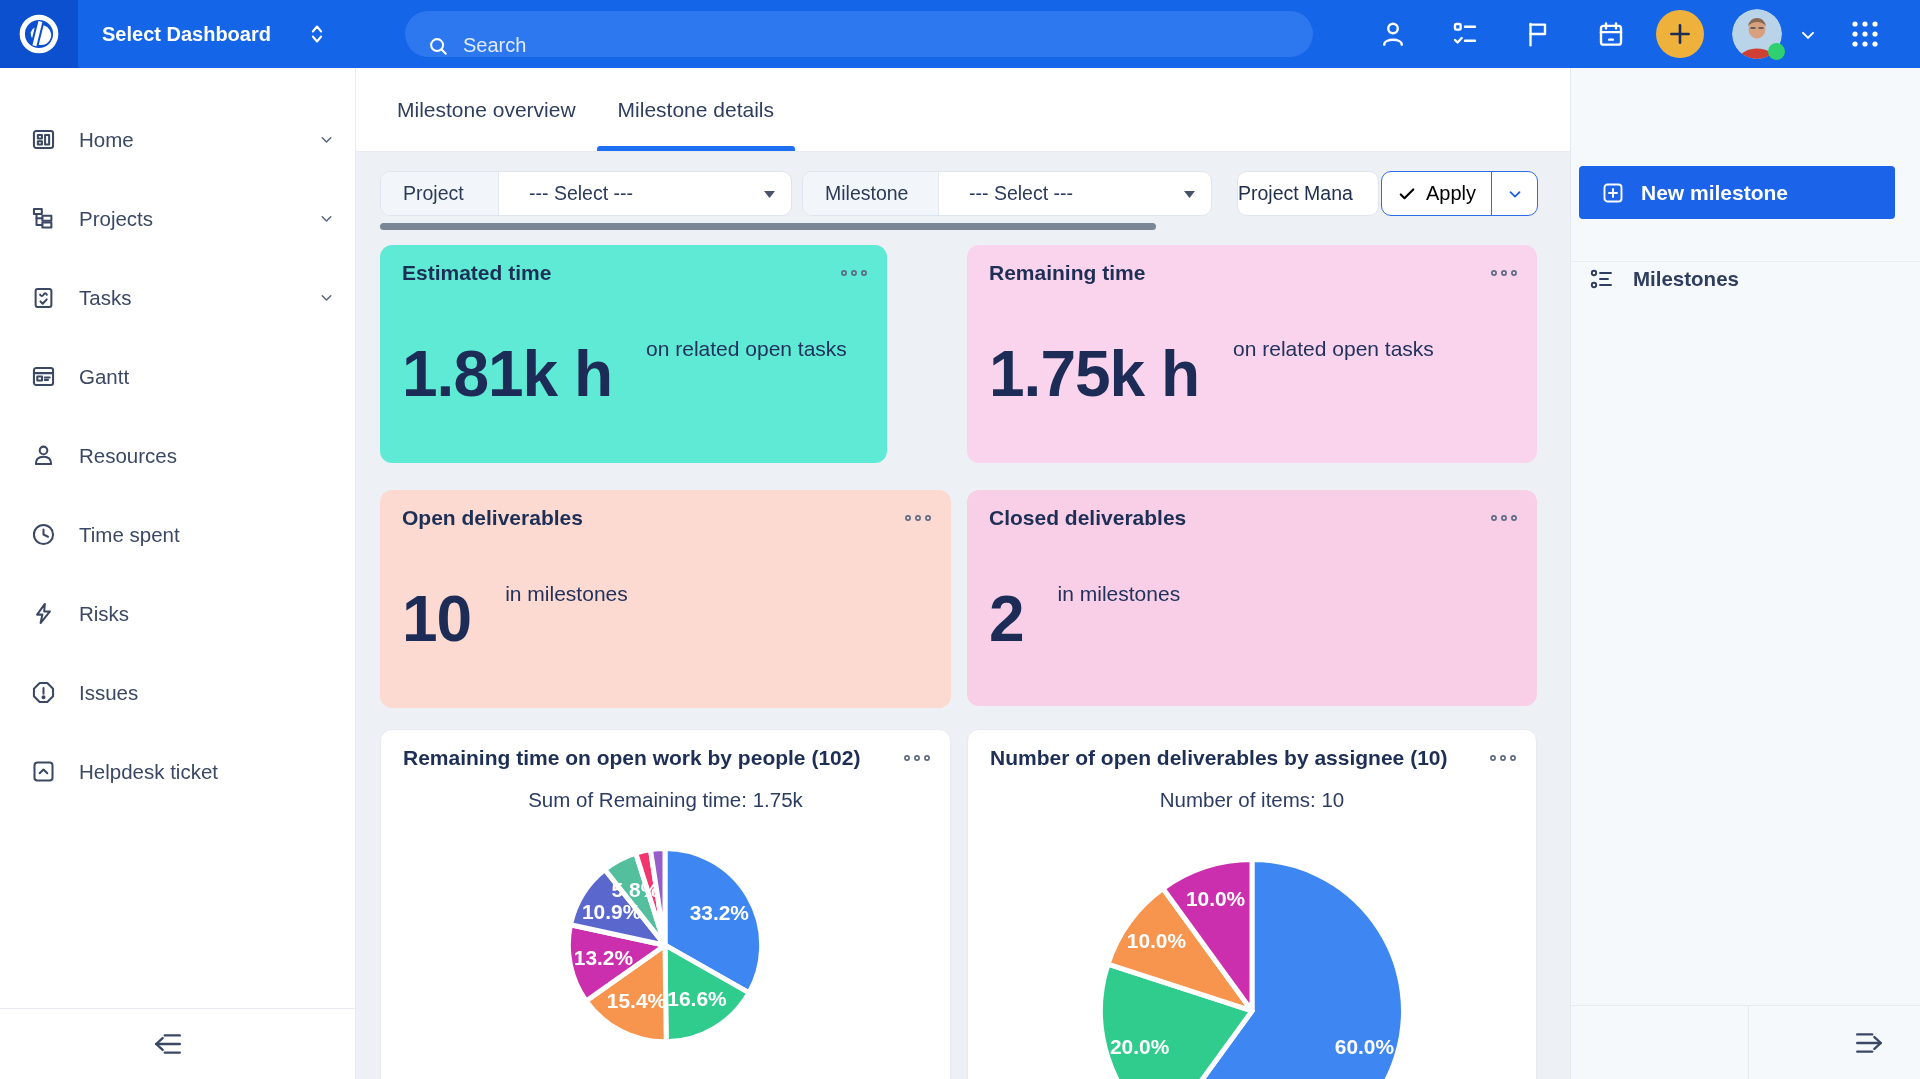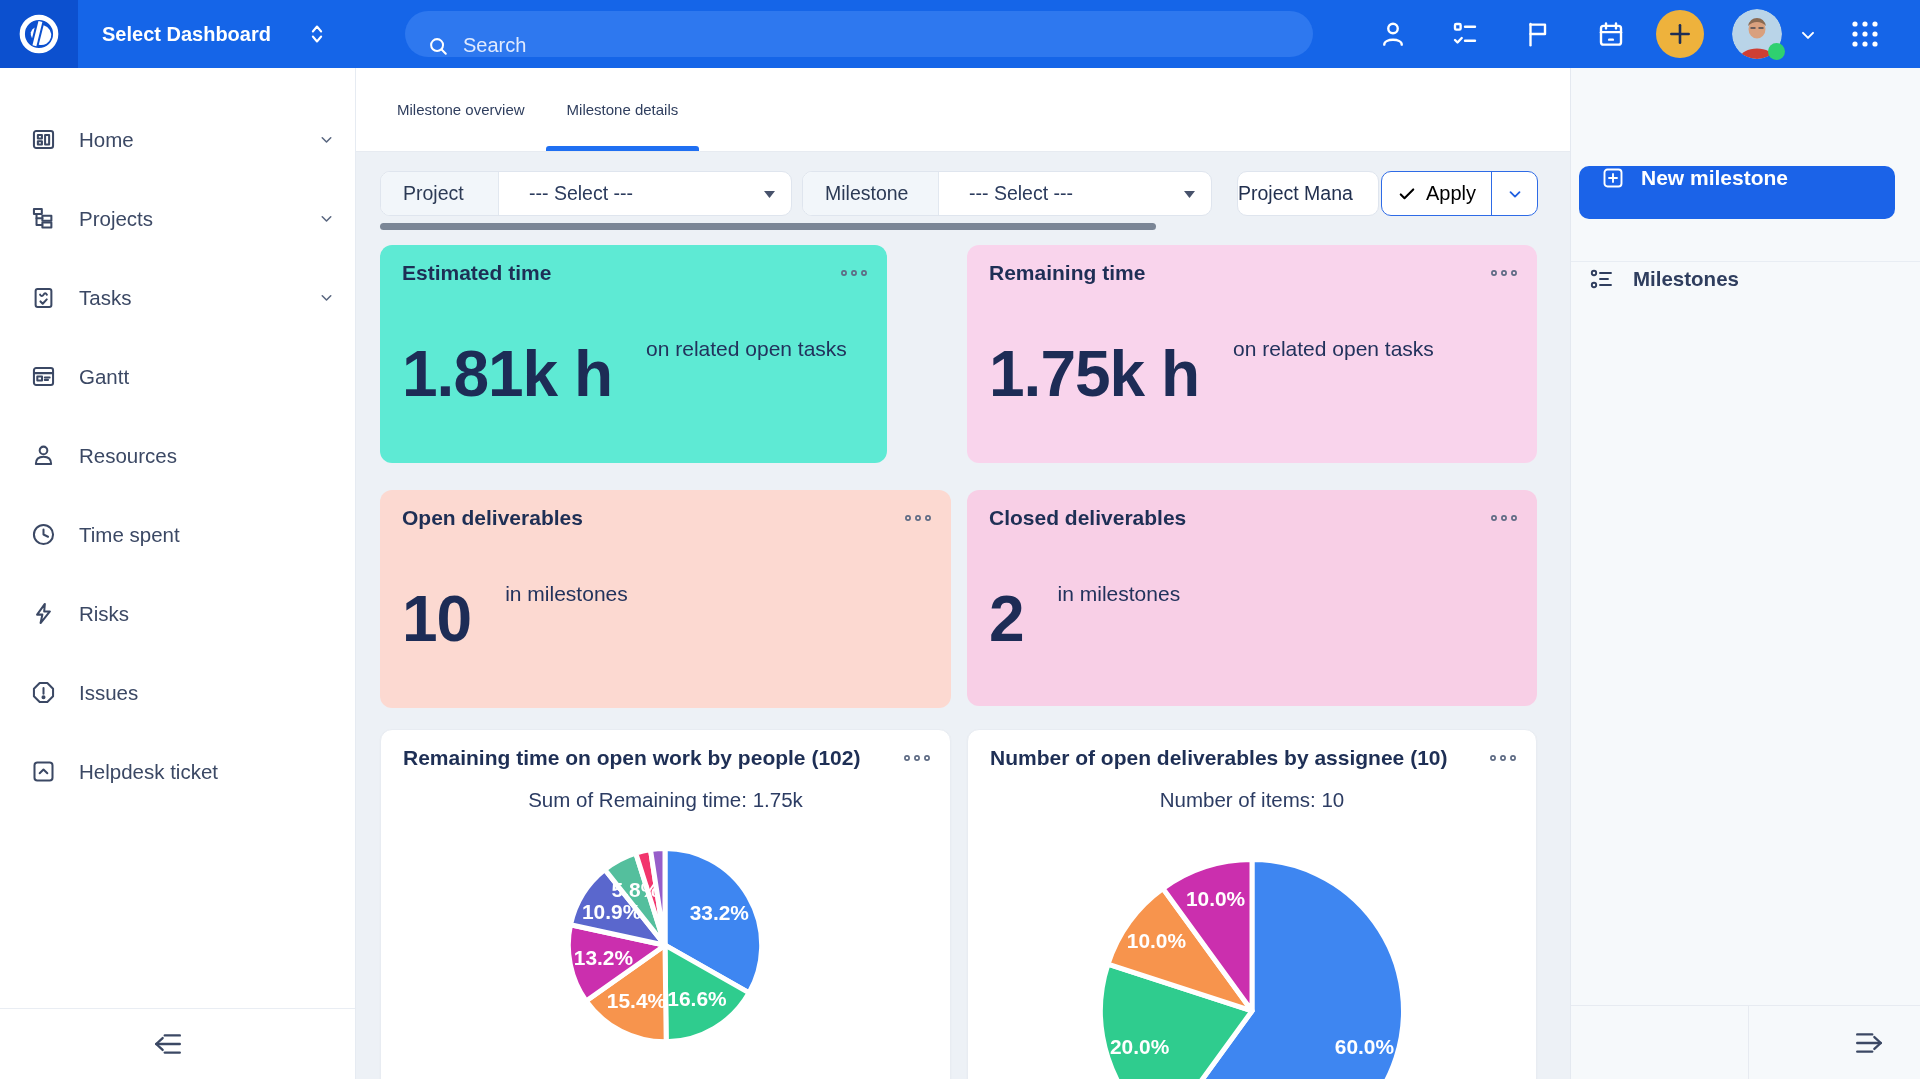--- a/index.html
+++ b/index.html
@@ -35,21 +35,21 @@
   .side-item .s-icon{width:27px;height:27px}
   .side-item .s-label{margin-left:22px;font-size:20.5px;font-weight:500;color:#3b4864}
   .side-item .s-chev{position:absolute;right:20px;width:17px;height:17px;color:#5a6780}
   .side-footer{position:absolute;left:0;bottom:0;width:100%;height:71px;border-top:1px solid #e9edf3;
     display:flex;align-items:center}
   .collapse-btn{margin-left:148px;width:40px;height:30px;color:#3b4864;cursor:pointer}
   
   .content{position:absolute;left:356px;top:68px;width:1214px;height:1011px}
   .tabbar{position:absolute;left:0;top:0;width:100%;height:84px;background:#fff;border-bottom:1px solid #e7ebf1;
     display:flex;align-items:stretch;padding-left:20px}
-  .tab{position:relative;display:flex;align-items:center;padding:0 21px;font-size:15px;font-weight:500;
+  .tab{position:relative;display:flex;align-items:center;padding:0 21px;font-size:21px;font-weight:500;
     color:#2f3e5e;cursor:pointer}
   .tab.active::after{content:"";position:absolute;left:0;bottom:0;width:100%;height:5px;background:#1f6ff2;border-radius:3px 3px 0 0}
   
   .filterbar{position:absolute;top:103px;left:0;width:100%;height:45px}
   .f-group{position:absolute;top:0;height:45px;background:#fff;border:1px solid #dfe5ee;border-radius:10px;
     display:flex;overflow:hidden}
   .f-label{background:#f2f6fa;border-right:1px solid #e2e8f0;display:flex;align-items:center;
     padding:0 0 0 22px;font-size:19.5px;color:#2c3a55;flex:none}
   .f-select{flex:1;display:flex;align-items:center;padding-left:30px;font-size:19.5px;color:#2a3a5c;
     cursor:pointer;position:relative}
@@ -71,21 +71,21 @@
   .kpi-value{font-size:64px;font-weight:800;letter-spacing:-1px}
   .kpi-suffix{font-size:21px;color:#22325c}
   .chart-card{position:absolute;background:#fff;border:1px solid #e8ecf2;border-radius:12px;
     box-shadow:0 1px 2px rgba(30,47,85,.04)}
   .chart-sub{position:absolute;left:0;top:58px;width:100%;text-align:center;font-size:20.5px;color:#2c3c63}
   .pie-svg{position:absolute;left:0;top:100px;width:100%;height:340px}
   .pie-label{fill:#fff;font-size:21px;font-weight:700;font-family:"Liberation Sans",sans-serif}
   
   .rightpanel{position:absolute;left:1570px;top:68px;width:350px;height:1011px;background:#f6f9fb;border-left:1px solid #e4e9f0}
   .new-ms-btn{position:absolute;left:8px;top:98px;width:316px;height:53px;background:var(--accent);border:0;
-    border-radius:10px;color:#fff;font-size:21px;font-weight:700;display:flex;gap:16px;
+    border-radius:4px;color:#fff;font-size:21px;font-weight:700;display:flex;align-items:center;gap:16px;
     padding-left:22px;cursor:pointer;font-family:"Liberation Sans",sans-serif}
   .rp-divider{position:absolute;left:0;top:193px;width:100%;height:1px;background:#e8edf3}
   .rp-item{position:absolute;left:0;top:186px;width:100%;height:48px;margin-top:1px;display:flex;align-items:center;
     padding-left:18px;gap:18px;cursor:pointer;color:#2f3e5e;font-size:20.5px;font-weight:600}
   .rp-item{top:187px;height:46px}
   .rp-footer{position:absolute;left:0;bottom:0;width:100%;height:74px;border-top:1px solid #e7ebf1;background:#f6f9fb}
   .rp-footer .vdiv{position:absolute;left:177px;top:0;width:1px;height:74px;background:#e7ebf1}
   .expand-btn{position:absolute;left:278px;top:22px;width:40px;height:30px;color:#3b4864;cursor:pointer}
 </style>
 </head>

